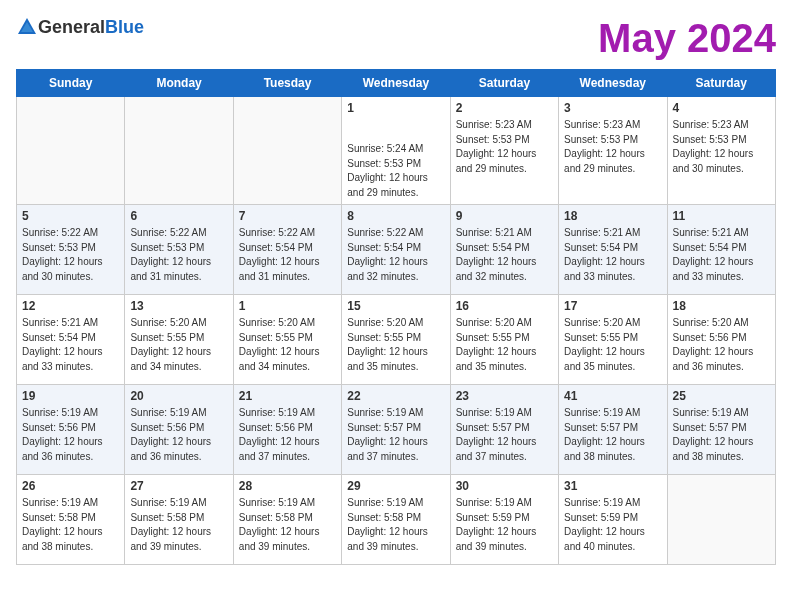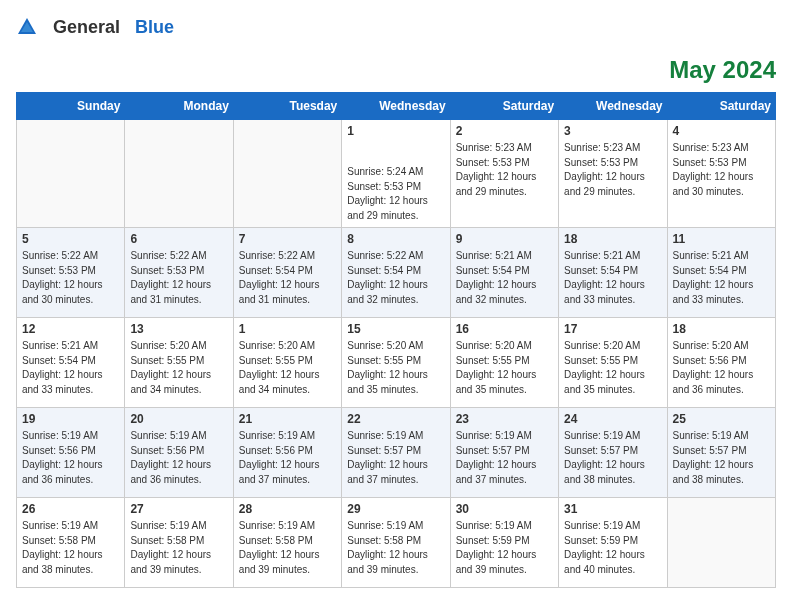--- a/index.html
+++ b/index.html
@@ -12,52 +12,51 @@
     }
     .header {
       display: flex;
       justify-content: space-between;
       align-items: flex-start;
       margin-bottom: 8px;
     }
     .logo {
       display: flex;
       align-items: center;
-      gap: 15px;
+      gap: 0;
     }
     .logo-icon {
       width: 22px;
       height: 22px;
     }
     .title-block {
       text-align: right;
     }
     .month-title {
-      font-size: 24px;
+      font-size: 40px;
       font-weight: bold;
-      color: #15803d;
-      margin-top: 40px;
+      color: #a21caf;
     }
     .location-title {
       font-size: 15px;
       color: #333;
       margin-top: 2px;
     }
     table {
       width: 100%;
       border-collapse: collapse;
       table-layout: fixed;
     }
     thead tr th {
       background-color: #1a6bc4;
       color: #fff;
       font-size: 12px;
       font-weight: bold;
       padding: 6px 4px;
-      text-align: right;
+      text-align: center;
       border: 1px solid #1a6bc4;
     }
     tbody tr td {
       border: 1px solid #ccc;
       vertical-align: top;
       padding: 4px 5px;
       font-size: 10px;
       color: #333;
       height: 90px;
       background: #fff;
@@ -249,21 +248,21 @@
 Sunset: 5:57 PM
 Daylight: 12 hours and 37 minutes.</div>
         </td>
         <td>
           <div class="day-number">23</div>
           <div class="cell-text" style="white-space: pre-line;">Sunrise: 5:19 AM
 Sunset: 5:57 PM
 Daylight: 12 hours and 37 minutes.</div>
         </td>
         <td>
-          <div class="day-number">24</div>
+          <div class="day-number">41</div>
           <div class="cell-text" style="white-space: pre-line;">Sunrise: 5:19 AM
 Sunset: 5:57 PM
 Daylight: 12 hours and 38 minutes.</div>
         </td>
         <td>
           <div class="day-number">25</div>
           <div class="cell-text" style="white-space: pre-line;">Sunrise: 5:19 AM
 Sunset: 5:57 PM
 Daylight: 12 hours and 38 minutes.</div>
         </td>

